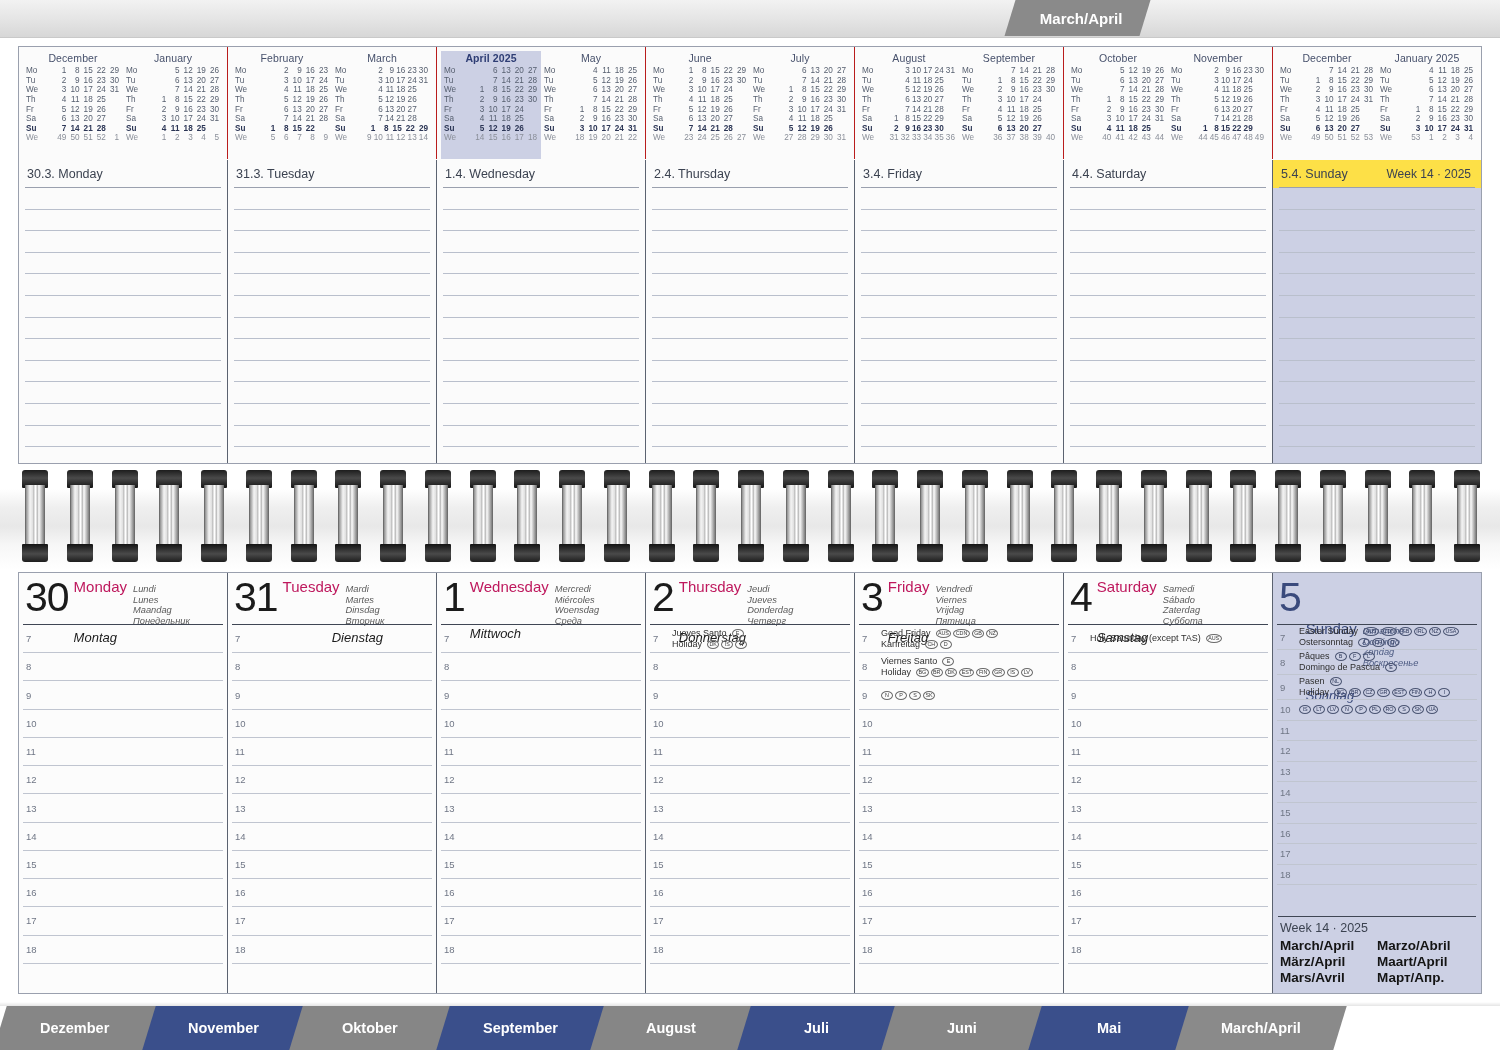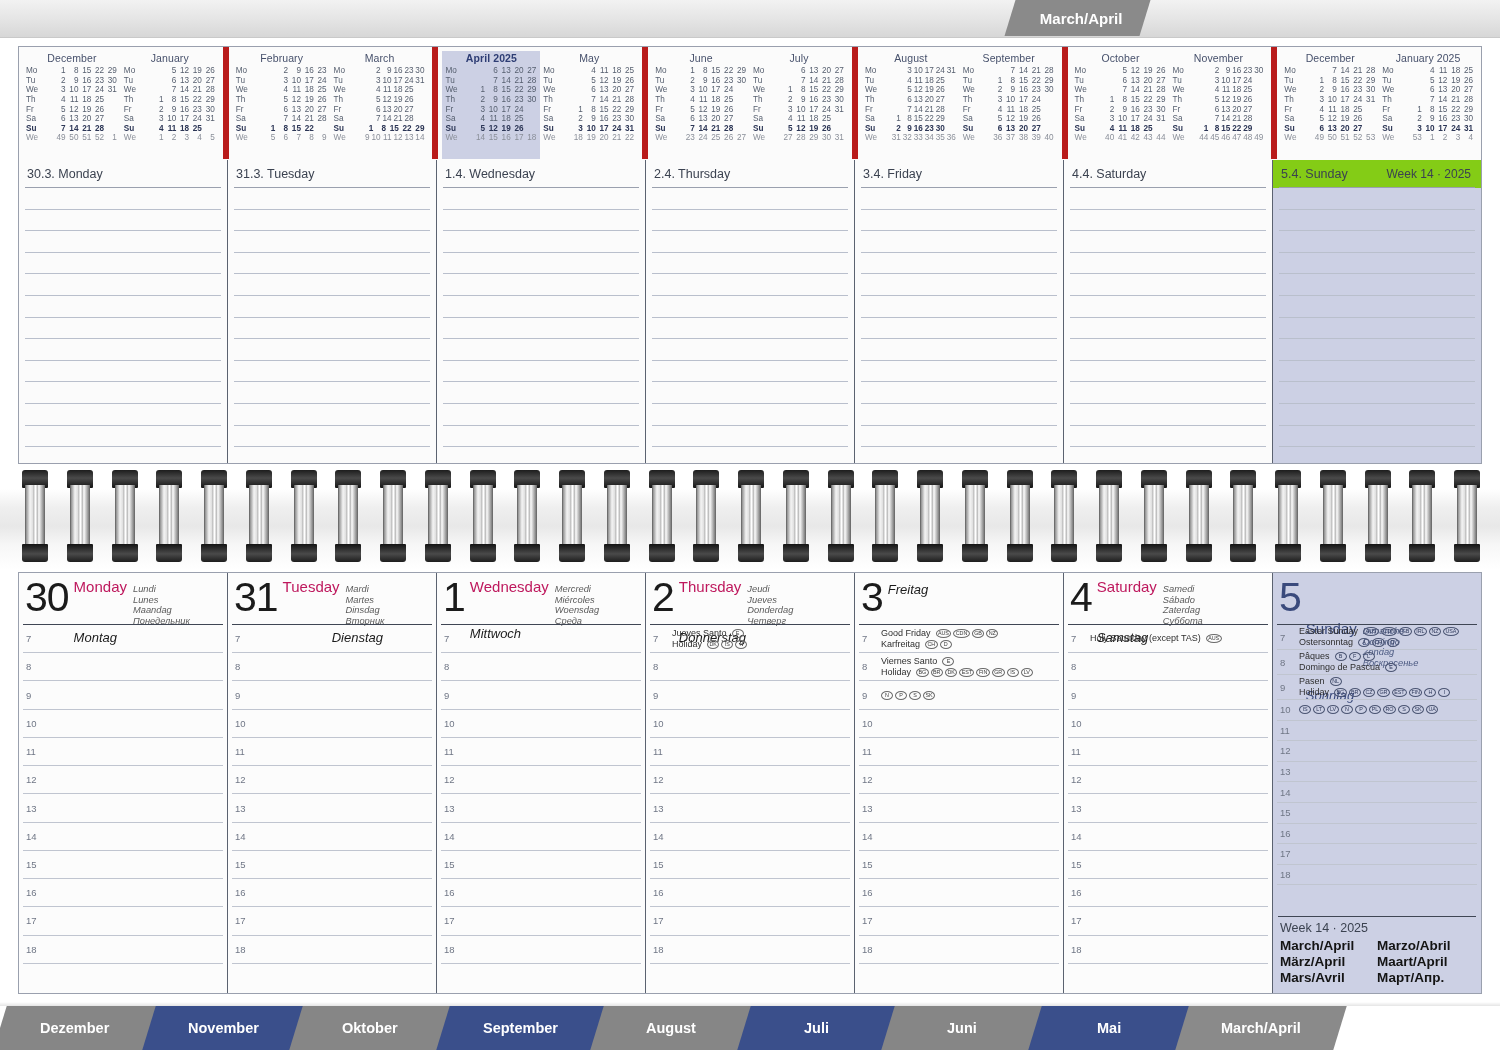--- a/index.html
+++ b/index.html
@@ -32,21 +32,21 @@
     position:absolute; left:18px; top:46px; width:1464px; height:418px;
     background:#fbfbfb;
     border:1px solid #9aa0ae;
   }
 
   
   .mini-band { position:absolute; left:0; top:0; width:100%; height:112px; display:flex; }
   .mini-group {
     flex:1 1 0; display:flex; position:relative; padding:4px 4px 0 4px;
   }
-  .mini-group + .mini-group { border-left:6px solid #b91c1c; }
+  .mini-group + .mini-group { border-left:1px solid #b91c1c; }
   .mini-cal { flex:1 1 0; padding:0 3px; }
   .mini-cal.highlight { background:#ccd0e4; }
   .mini-title {
     text-align:center; font-size:10.5px; color:#46506b; padding:1px 0 2px 0; letter-spacing:0.1px;
   }
   .mini-cal.highlight .mini-title { font-weight:bold; color:#2e3d74; }
   .mini-row { display:flex; height:9.6px; align-items:center; font-size:8.2px; color:#555e6e; }
   .mini-row.sun, .mini-row.wk { color:#39425a; }
   .mini-row.sun { font-weight:bold; color:#2b3555; }
   .mini-row.wk { color:#8a8f99; }
@@ -56,21 +56,21 @@
 
   
   .dayhead-band { position:absolute; left:0; top:113px; width:100%; height:28px; display:flex; }
   .dayhead {
     flex:1 1 0; position:relative; font-size:12.5px; color:#3d4椒; color:#3b4250;
     display:flex; align-items:center; padding:0 0 0 8px;
     border-left:1px solid #5b6270;
   }
   .dayhead:first-child { border-left:none; }
   .dayhead .wk { margin-left:auto; padding-right:10px; font-size:12px; color:#3b4250; }
-  .dayhead.sunday { background:#84cc16; }
+  .dayhead.sunday { background:#fde047; }
 
   
   .lines-band { position:absolute; left:0; top:141px; right:0; bottom:0; display:flex; }
   .lines-col { flex:1 1 0; border-left:1px solid #5b6270; position:relative; }
   .lines-col:first-child { border-left:none; }
   .lines-col.sunday { background:#ccd0e4; }
   .lines-inner { position:absolute; left:6px; right:6px; top:0; bottom:2px; }
   .rule { height:21.6px; border-bottom:1px solid #b9bfcc; }
   .dayhead-underline { position:absolute; left:6px; right:6px; bottom:0; border-bottom:1px solid #9aa0ae; }
 
@@ -2104,20 +2104,29 @@
             <div class="hrow">
               <div class="hnum"></div>
               <div class="hcontent"></div>
             </div>
           </div>
         </div>
         <div class="bot-col">
           <div class="bot-head">
             <div class="dnum">3</div>
             <div class="names">
+              <div class="row1">
+                <div class="en">Friday</div>
+                <div class="otherwrap" style="font-size: 9.3px; font-style: italic; line-height: 10.6px; color: rgb(90, 90, 90);">
+                  <div>Vendredi</div>
+                  <div>Viernes</div>
+                  <div>Vrijdag</div>
+                  <div>Пятница</div>
+                </div>
+              </div>
               <div class="de" style="margin-top: 4px;">Freitag</div>
             </div>
             <div class="head-underline"></div>
           </div>
           <div class="hours">
             <div class="hrow">
               <div class="hnum">7</div>
               <div class="hcontent">
                 <div class="hline">
                   <span class="txt">Good Friday</span>

